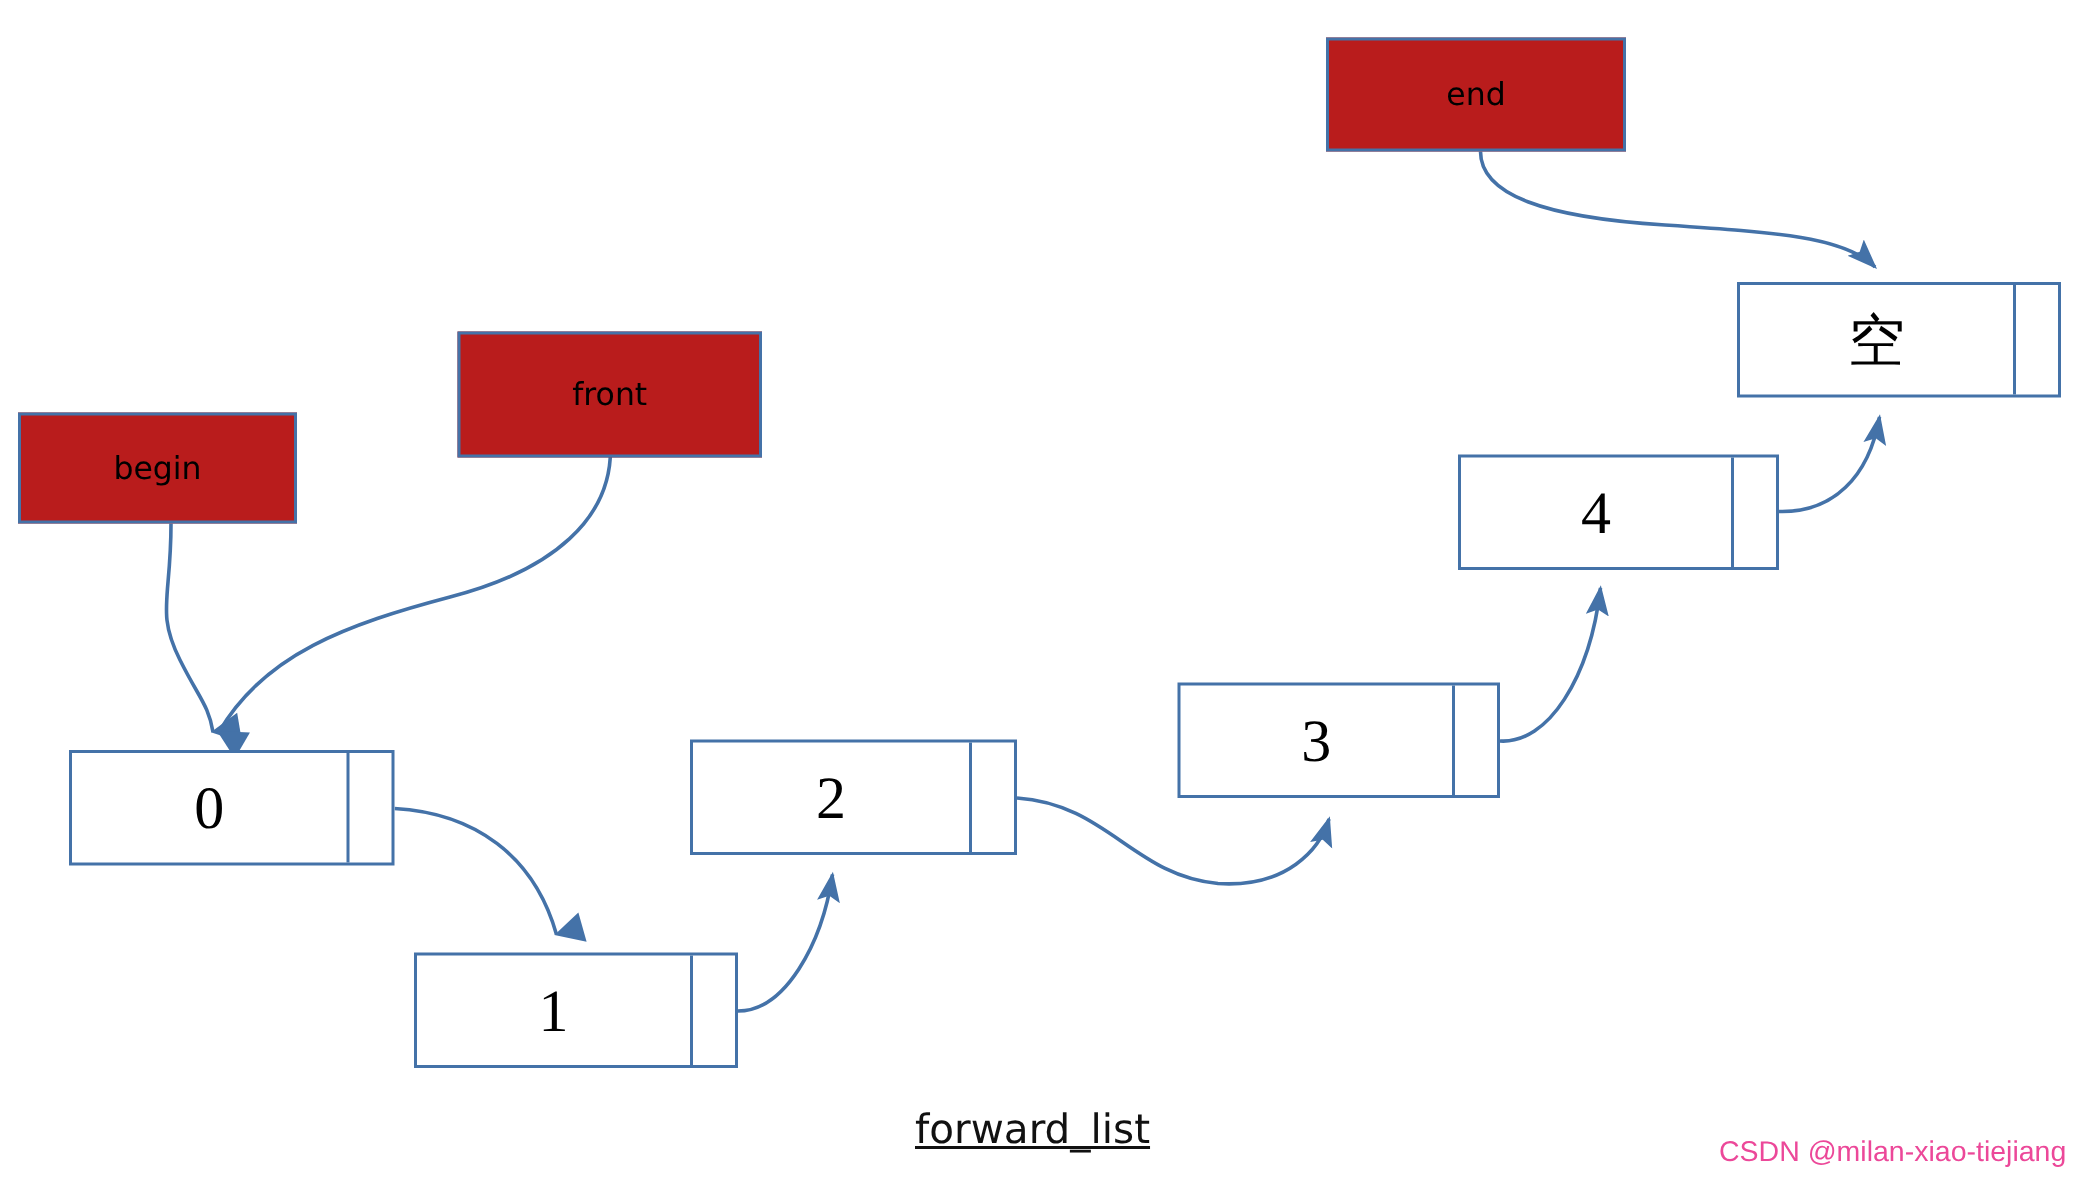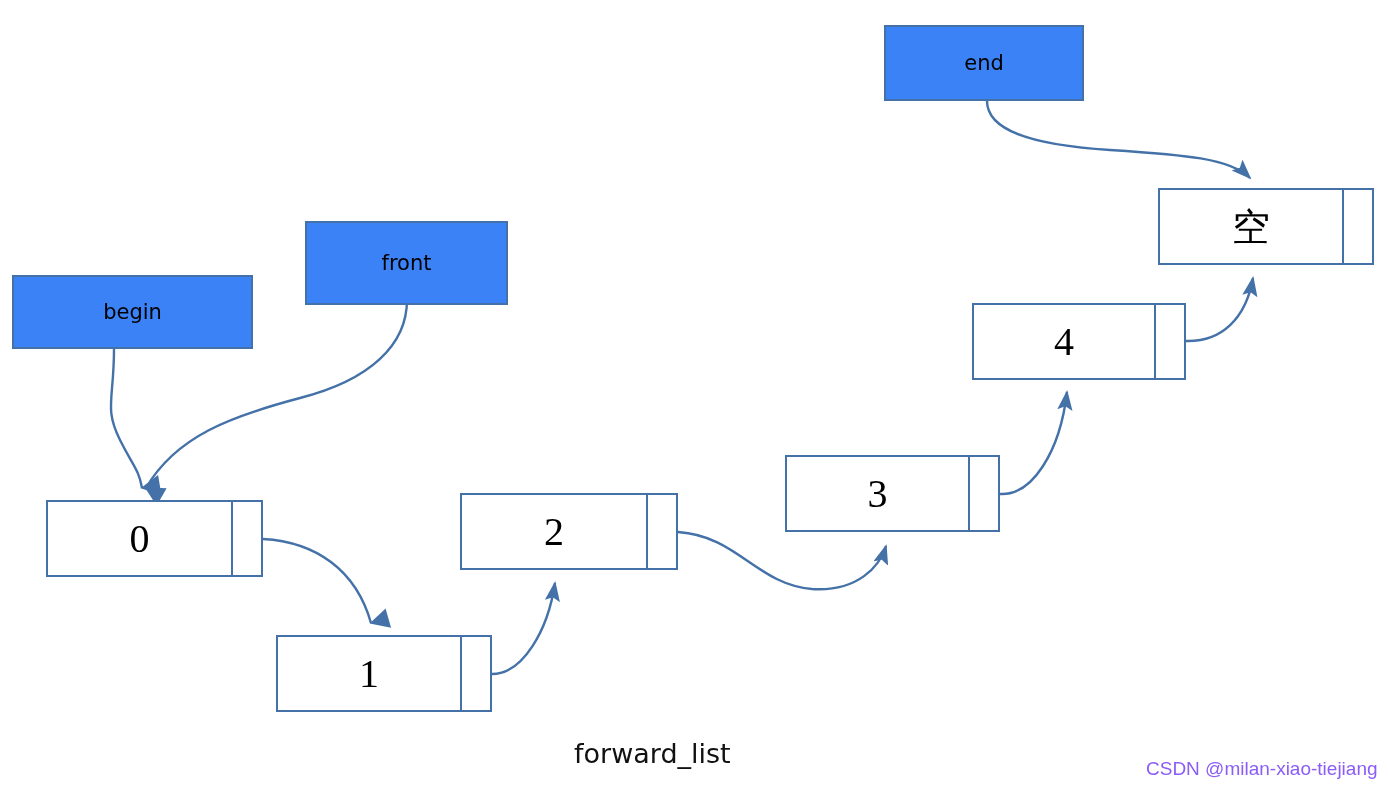--- a/index.html
+++ b/index.html
@@ -17,21 +17,21 @@
   #canvas {
     position: absolute;
     left: 0; top: 0;
     width: 1388px;
     height: 788px;
   }
   .dg-box {
     position: absolute;
     box-sizing: border-box;
     border: 2.5px solid #4472a8;
-    background: #3b82f6;
+    background: #b91c1c;
     display: flex;
     align-items: center;
     justify-content: center;
   }
   .label-box-text {
     font-family: "DejaVu Sans", sans-serif;
     font-size: 21px;
     color: #000000;
     line-height: 1;
   }
@@ -70,21 +70,21 @@
     position: absolute;
     font-family: "DejaVu Sans", sans-serif;
     font-size: 27px;
     color: #111111;
     white-space: nowrap;
   }
   .watermark {
     position: absolute;
     font-family: "Liberation Sans", sans-serif;
     font-size: 19px;
-    color: #8b5cf6;
+    color: #ec4899;
     white-space: nowrap;
   }
 </style>
 </head>
 <body>
 
 <svg id="canvas" viewBox="0 0 1388 788">
   <defs>
     <marker id="arrowDown" markerWidth="9" markerHeight="9" refX="4.5" refY="8" orient="auto" markerUnits="strokeWidth">
       <path d="M0.3,0.5 L8.7,0.5 L4.5,8.6 Z" fill="#4472a8"></path>
@@ -107,21 +107,21 @@
     <path d="M678,532 C738,536 756,584 812,589 C858,592 880,566 886,546" marker-end="url(#arrowHead)"></path>
 
     <path d="M1000,494 C1032,496 1060,452 1067,392" marker-end="url(#arrowHead)"></path>
 
     <path d="M1186,341 C1222,342 1246,318 1253,278" marker-end="url(#arrowHead)"></path>
 
     <path d="M987,101 C987,130 1030,145 1110,150 C1185,155 1230,158 1250,178" marker-end="url(#arrowHead)"></path>
   </g>
 </svg>
 
-<div class="dg-box" style="left:12px; top:275px; width:241px; height:74px;">
+<div class="dg-box" style="left:12px; top:275px; width:186px; height:74px;">
   <span class="label-box-text">begin</span>
 </div>
 
 <div class="dg-box" style="left:305px; top:221px; width:203px; height:84px;">
   <span class="label-box-text">front</span>
 </div>
 
 <div class="dg-box" style="left:884px; top:25px; width:200px; height:76px;">
   <span class="label-box-text">end</span>
 </div>
@@ -161,15 +161,15 @@
   <div class="ptr-cell"></div>
 </div>
 
 <div class="node" style="left:1158px; top:188px; width:216px; height:77px;">
   <div class="data-cell">
     <span class="node-value cjk">空</span>
   </div>
   <div class="ptr-cell"></div>
 </div>
 
-<div class="caption" style="left:574px; top:738px;">forward_list</div>
+<div class="caption" style="left:610px; top:738px;text-decoration:underline;">forward_list</div>
 
 <div class="watermark" style="left:1146px; top:758px;">CSDN @milan-xiao-tiejiang</div>
 
 </body></html>

